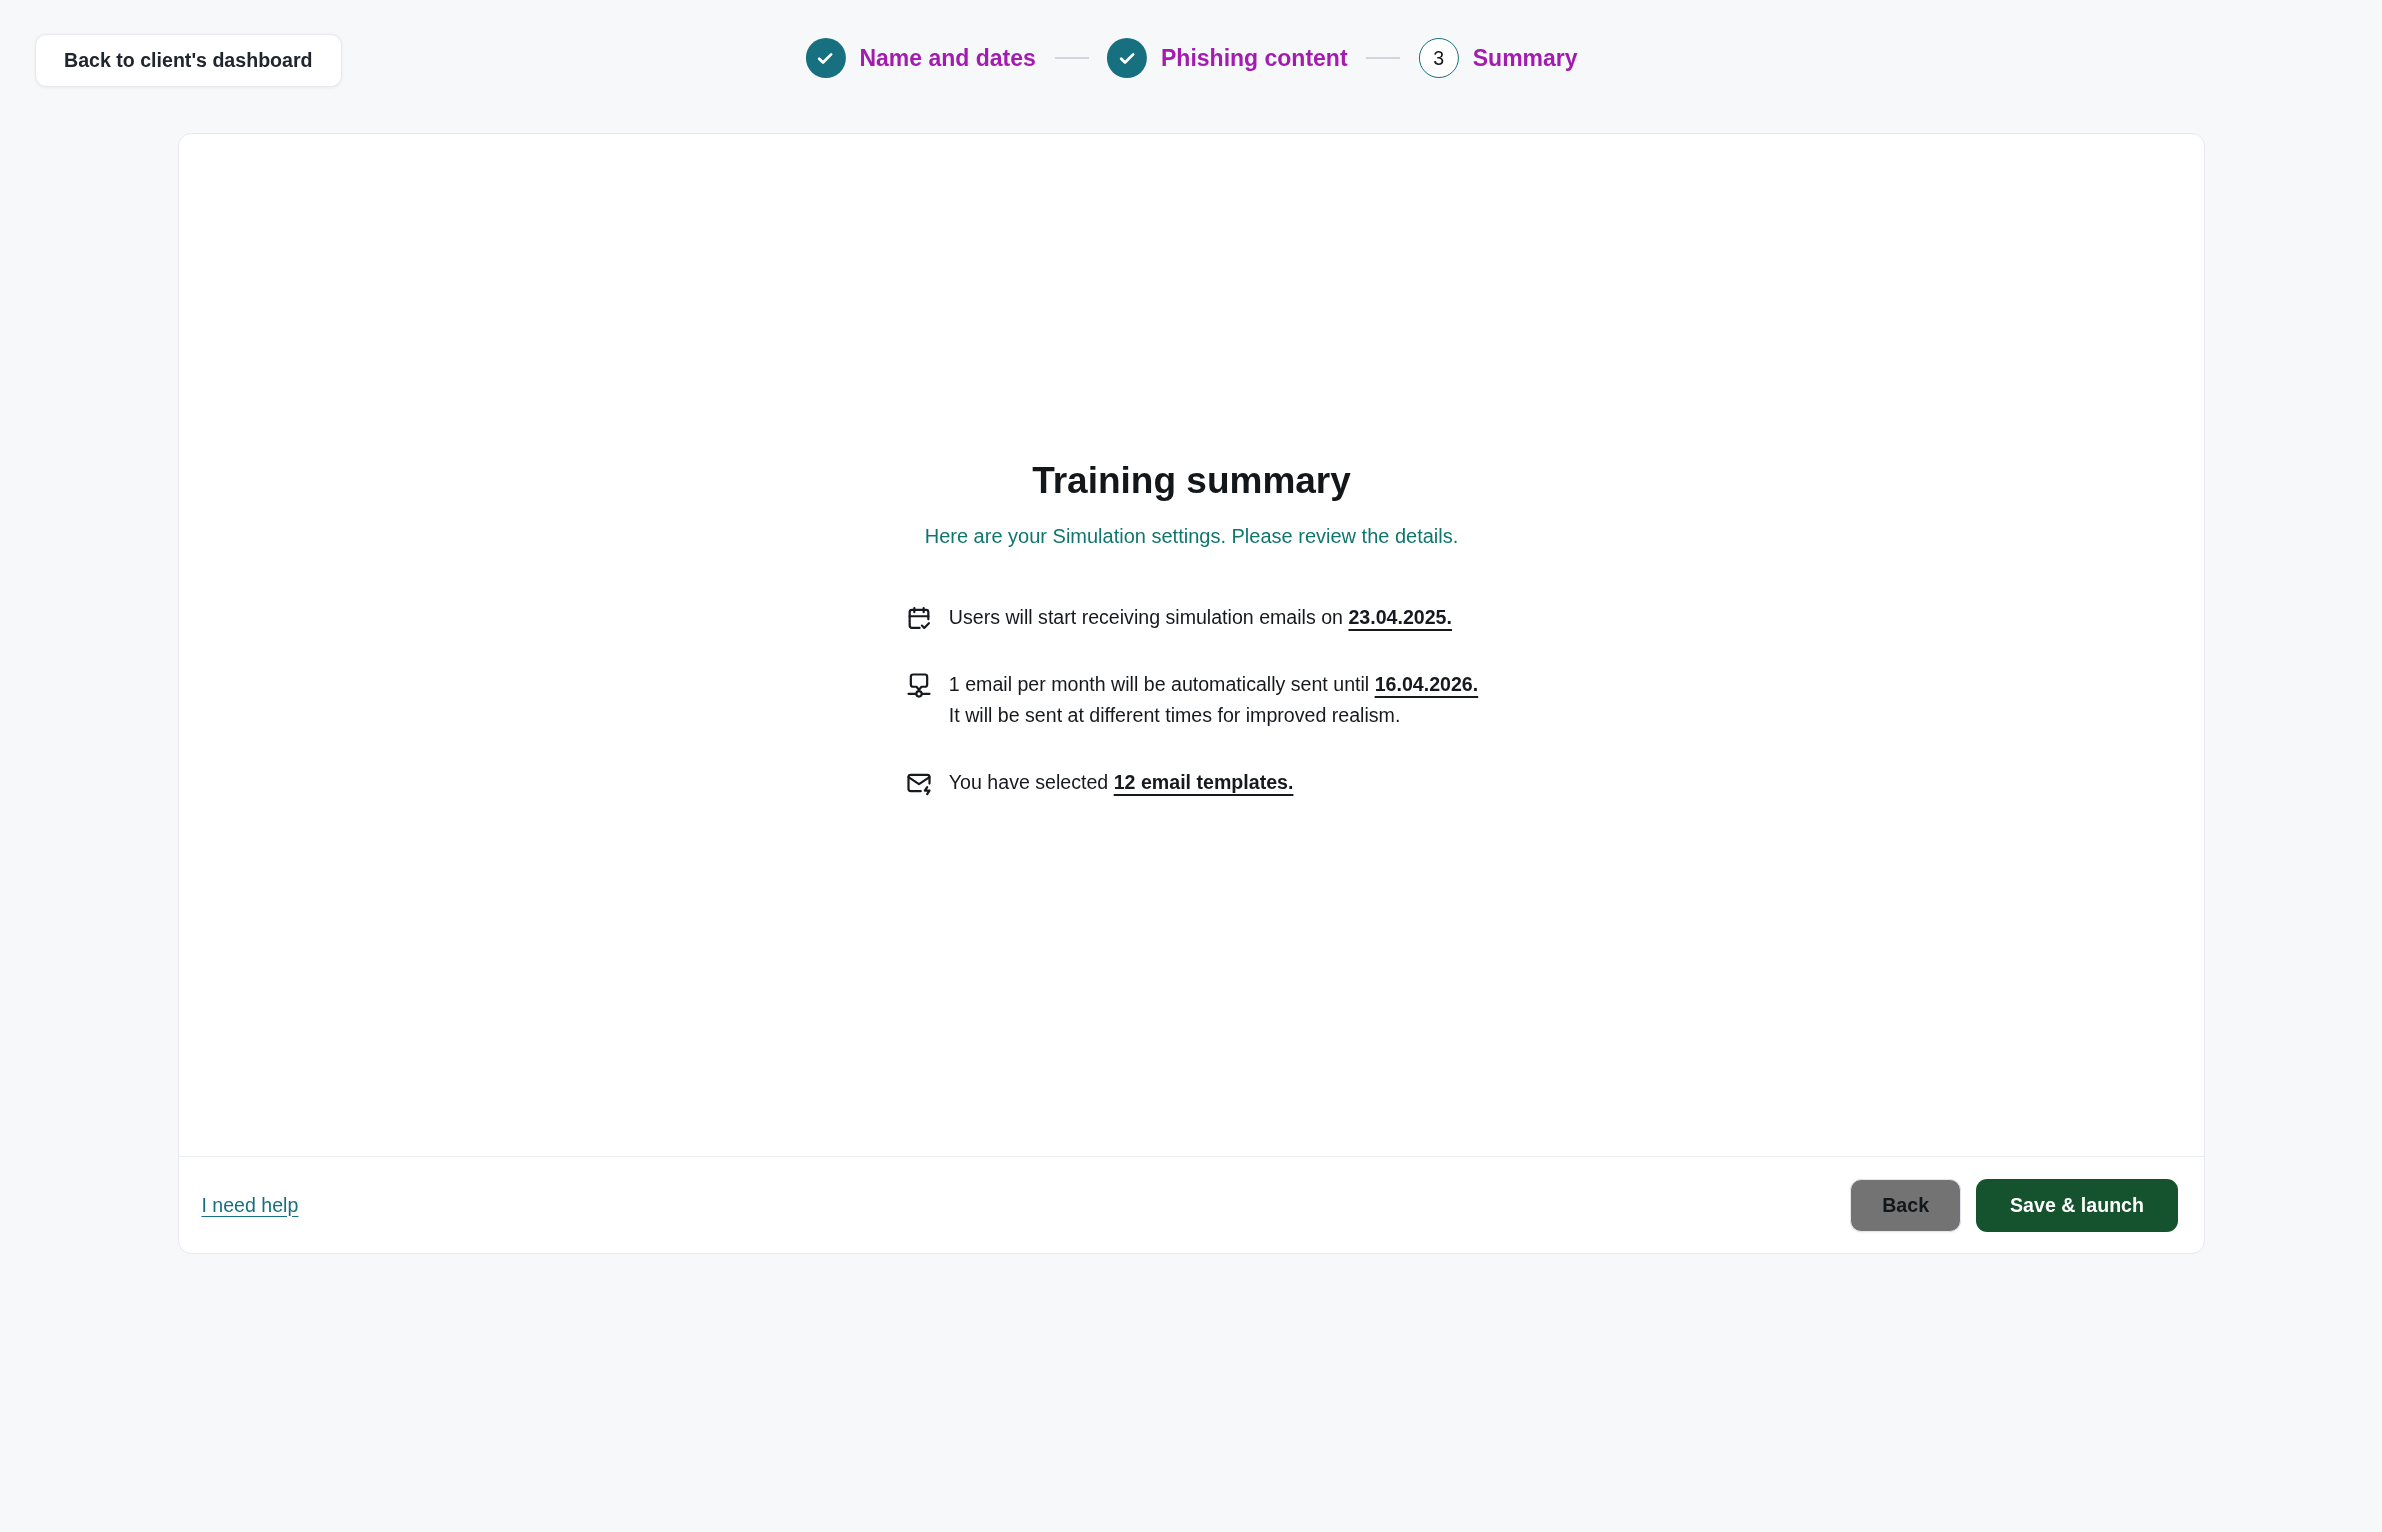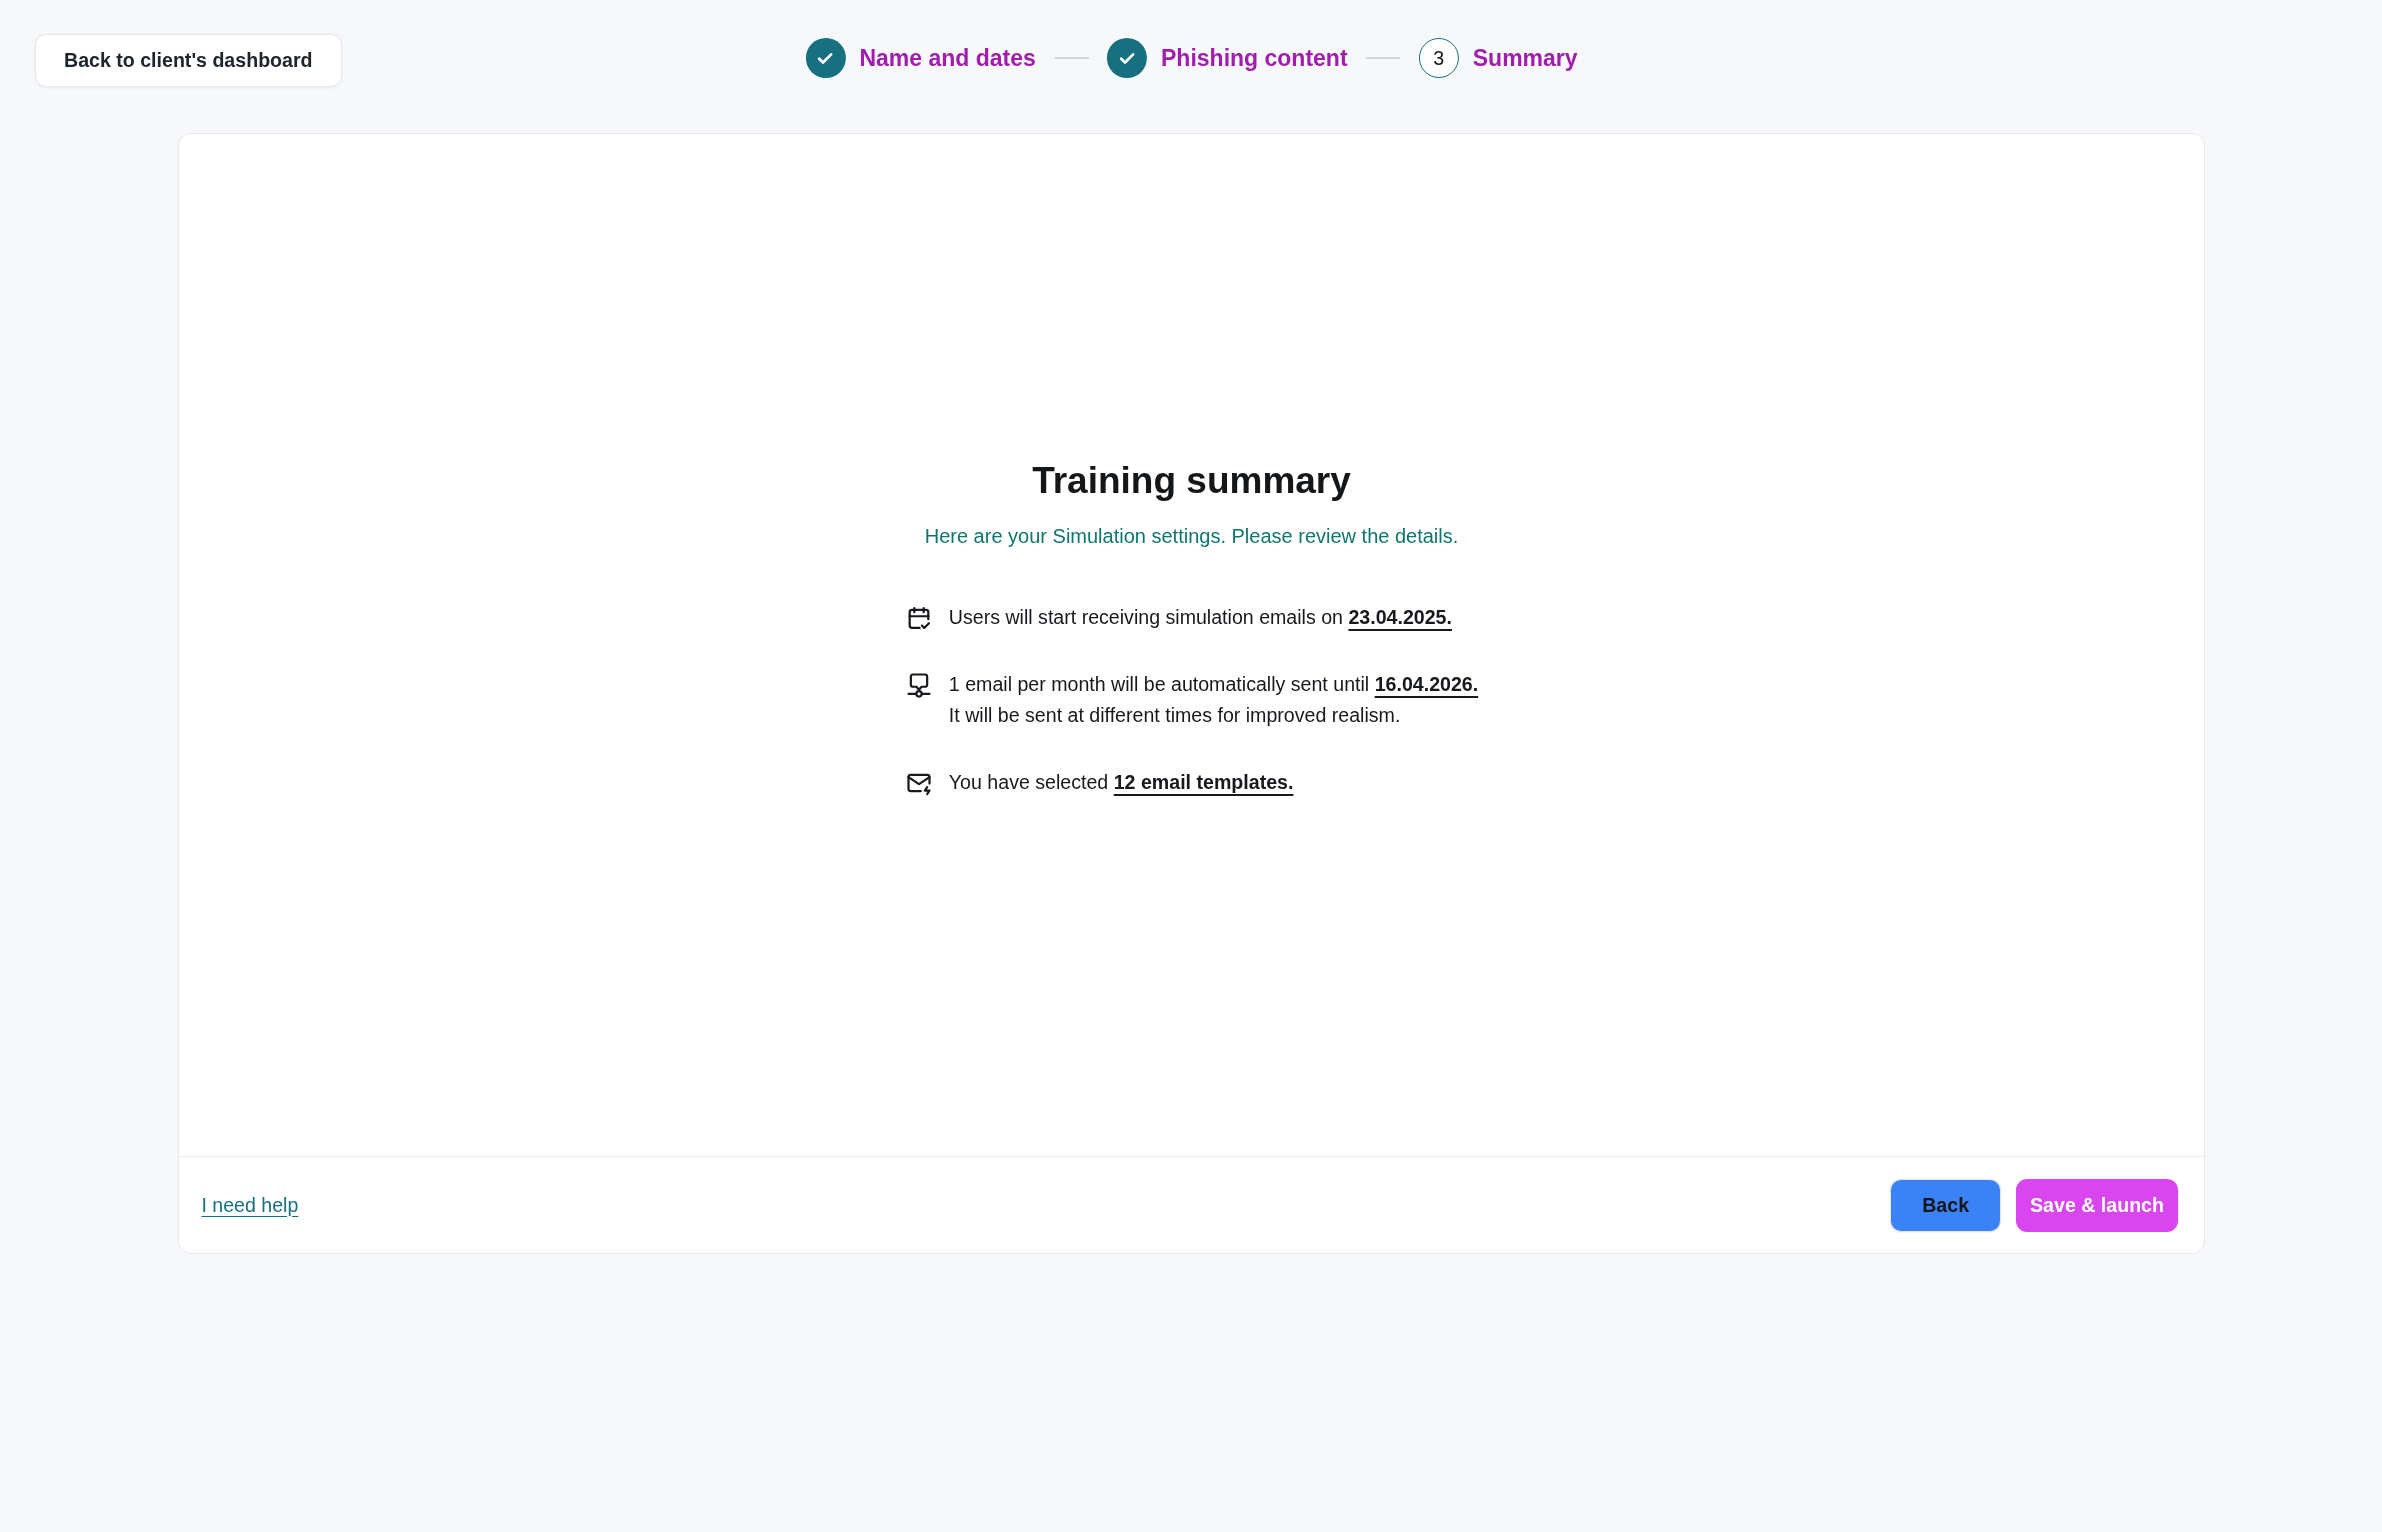--- a/index.html
+++ b/index.html
@@ -84,26 +84,26 @@
     text-decoration:underline; text-underline-offset:3.7px;
     cursor:pointer;
   }
   .footer-actions { display:flex; align-items:center; gap:15px; }
   .btn {
     height:53px; border-radius:11.2px; font-family:inherit;
     font-size:19.6px; font-weight:700; cursor:pointer;
     display:flex; align-items:center; justify-content:center;
   }
   .btn-back {
-    padding:0 31px; background:#3b82f6;
+    padding:0 31px; background:#737373;
     border:1.9px solid #e4e7ec; color:#14171a;
     box-shadow:0 0.9px 1.9px rgba(16,24,40,.05);
   }
   .btn-save {
-    padding:0 14px; background:#d946ef; border:none; color:#ffffff;
+    padding:0 34px; background:#14532d; border:none; color:#ffffff;
   }
 </style>
 </head>
 <body>
 
 <div class="topbar">
   <button class="back-dash-btn">Back to client's dashboard</button>
 
   <div class="stepper">
     <div class="step">

